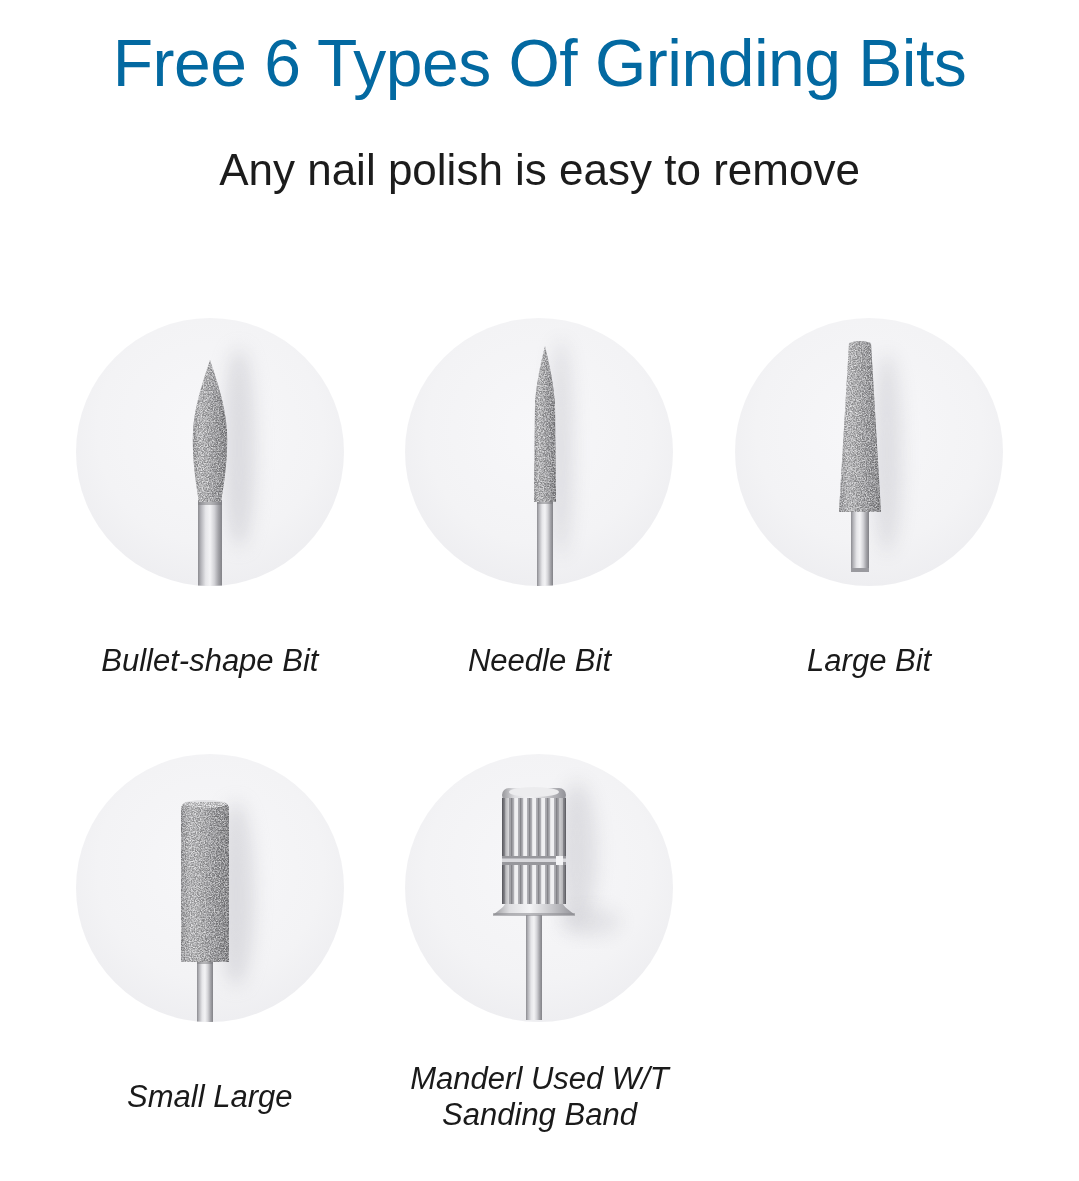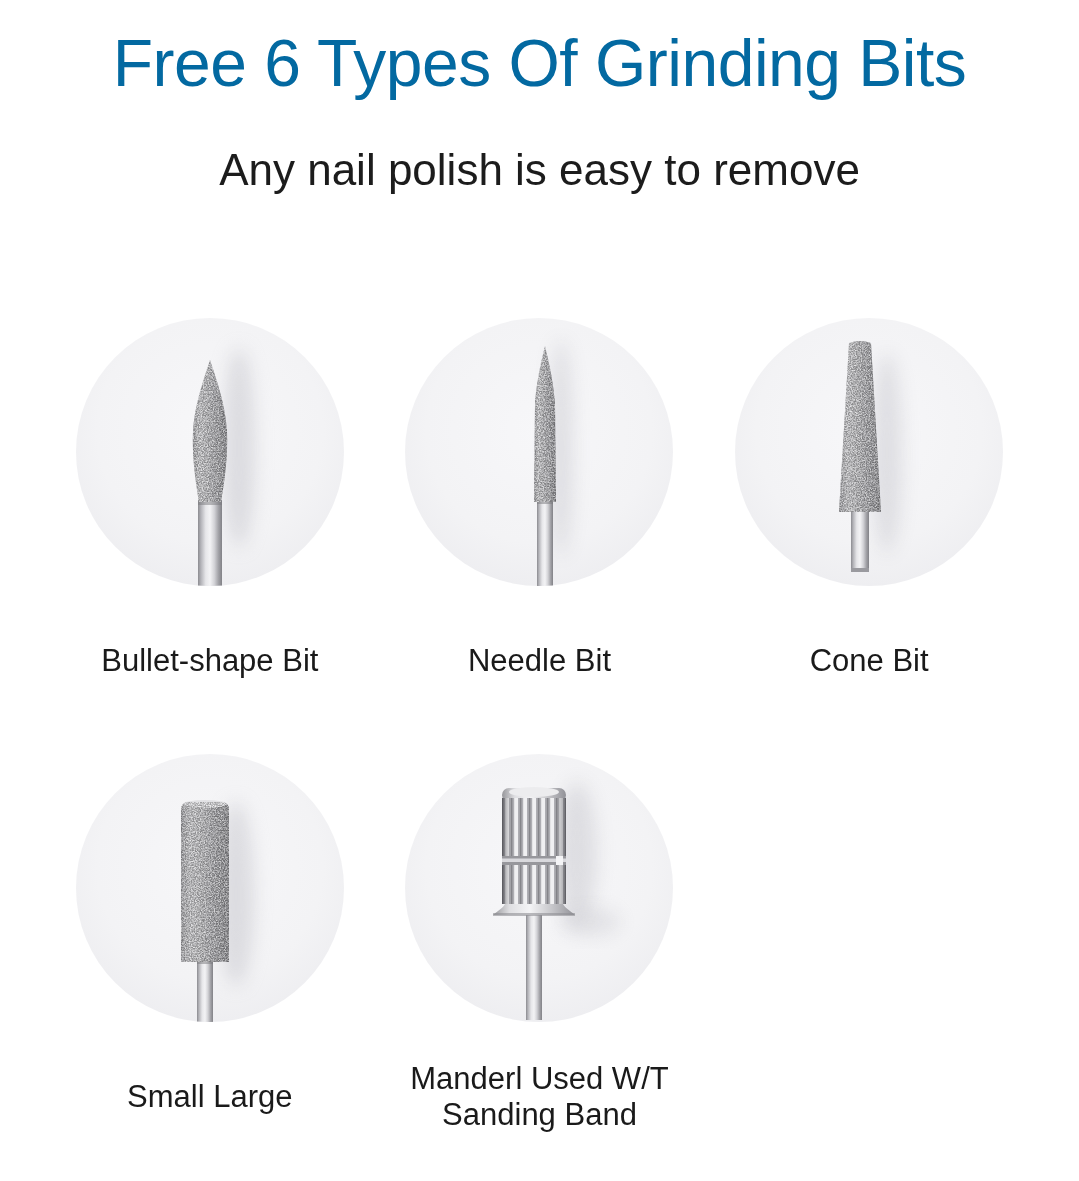--- a/index.html
+++ b/index.html
@@ -56,20 +56,21 @@
     margin-top: 37px;
     height: 76px;
     max-width: 332px;
     display: flex;
     align-items: center;
     justify-content: center;
     text-align: center;
     font-size: 31px;
     line-height: 1.16;
     color: #1a1a1a;
+    font-style: italic;
   }
   .defs-svg { position: absolute; width: 0; height: 0; }
 </style>
 </head>
 <body>
 
 <svg class="defs-svg" aria-hidden="true">
   <defs>
     <linearGradient id="gm" x1="0" y1="0" x2="1" y2="0">
       <stop offset="0" stop-color="#a8a8ac"></stop>
@@ -160,21 +161,21 @@
       <div class="circle">
         <svg width="268" height="268" viewBox="0 0 268 268">
           <ellipse cx="152" cy="135" rx="15" ry="100" fill="#c2c2c9" opacity="0.45" filter="url(#fblur)"></ellipse>
           <rect x="116" y="192" width="18" height="62" fill="url(#gs)"></rect>
           <rect x="116" y="250" width="18" height="4" fill="#9a9a9f"></rect>
           <path d="M114,25 Q125,21 136,25 L146,194 L104,194 Z" fill="url(#gm)"></path>
           <path d="M114,25 Q125,21 136,25 L146,194 L104,194 Z" fill="#000000" opacity="0.3" filter="url(#grain)"></path>
           <path d="M114,25 Q125,21 136,25 L146,194 L104,194 Z" fill="#ffffff" opacity="0.5" filter="url(#grainw)"></path>
         </svg>
       </div>
-      <div class="label">Cone Bit</div>
+      <div class="label">Large Bit</div>
     </div>
 
     <div class="cell">
       <div class="circle">
         <svg width="268" height="268" viewBox="0 0 268 268">
           <ellipse cx="160" cy="140" rx="18" ry="92" fill="#c2c2c9" opacity="0.5" filter="url(#fblur)"></ellipse>
           <rect x="121" y="206" width="16" height="62" fill="url(#gs)"></rect>
           <rect x="121" y="206" width="16" height="4" fill="#77777c" opacity="0.5"></rect>
           <path d="M105,56 Q105,48 113,48 L145,48 Q153,48 153,56 L153,208 L105,208 Z" fill="url(#gm)"></path>
           <ellipse cx="129" cy="50" rx="22" ry="4" fill="#e2e2e5"></ellipse>

